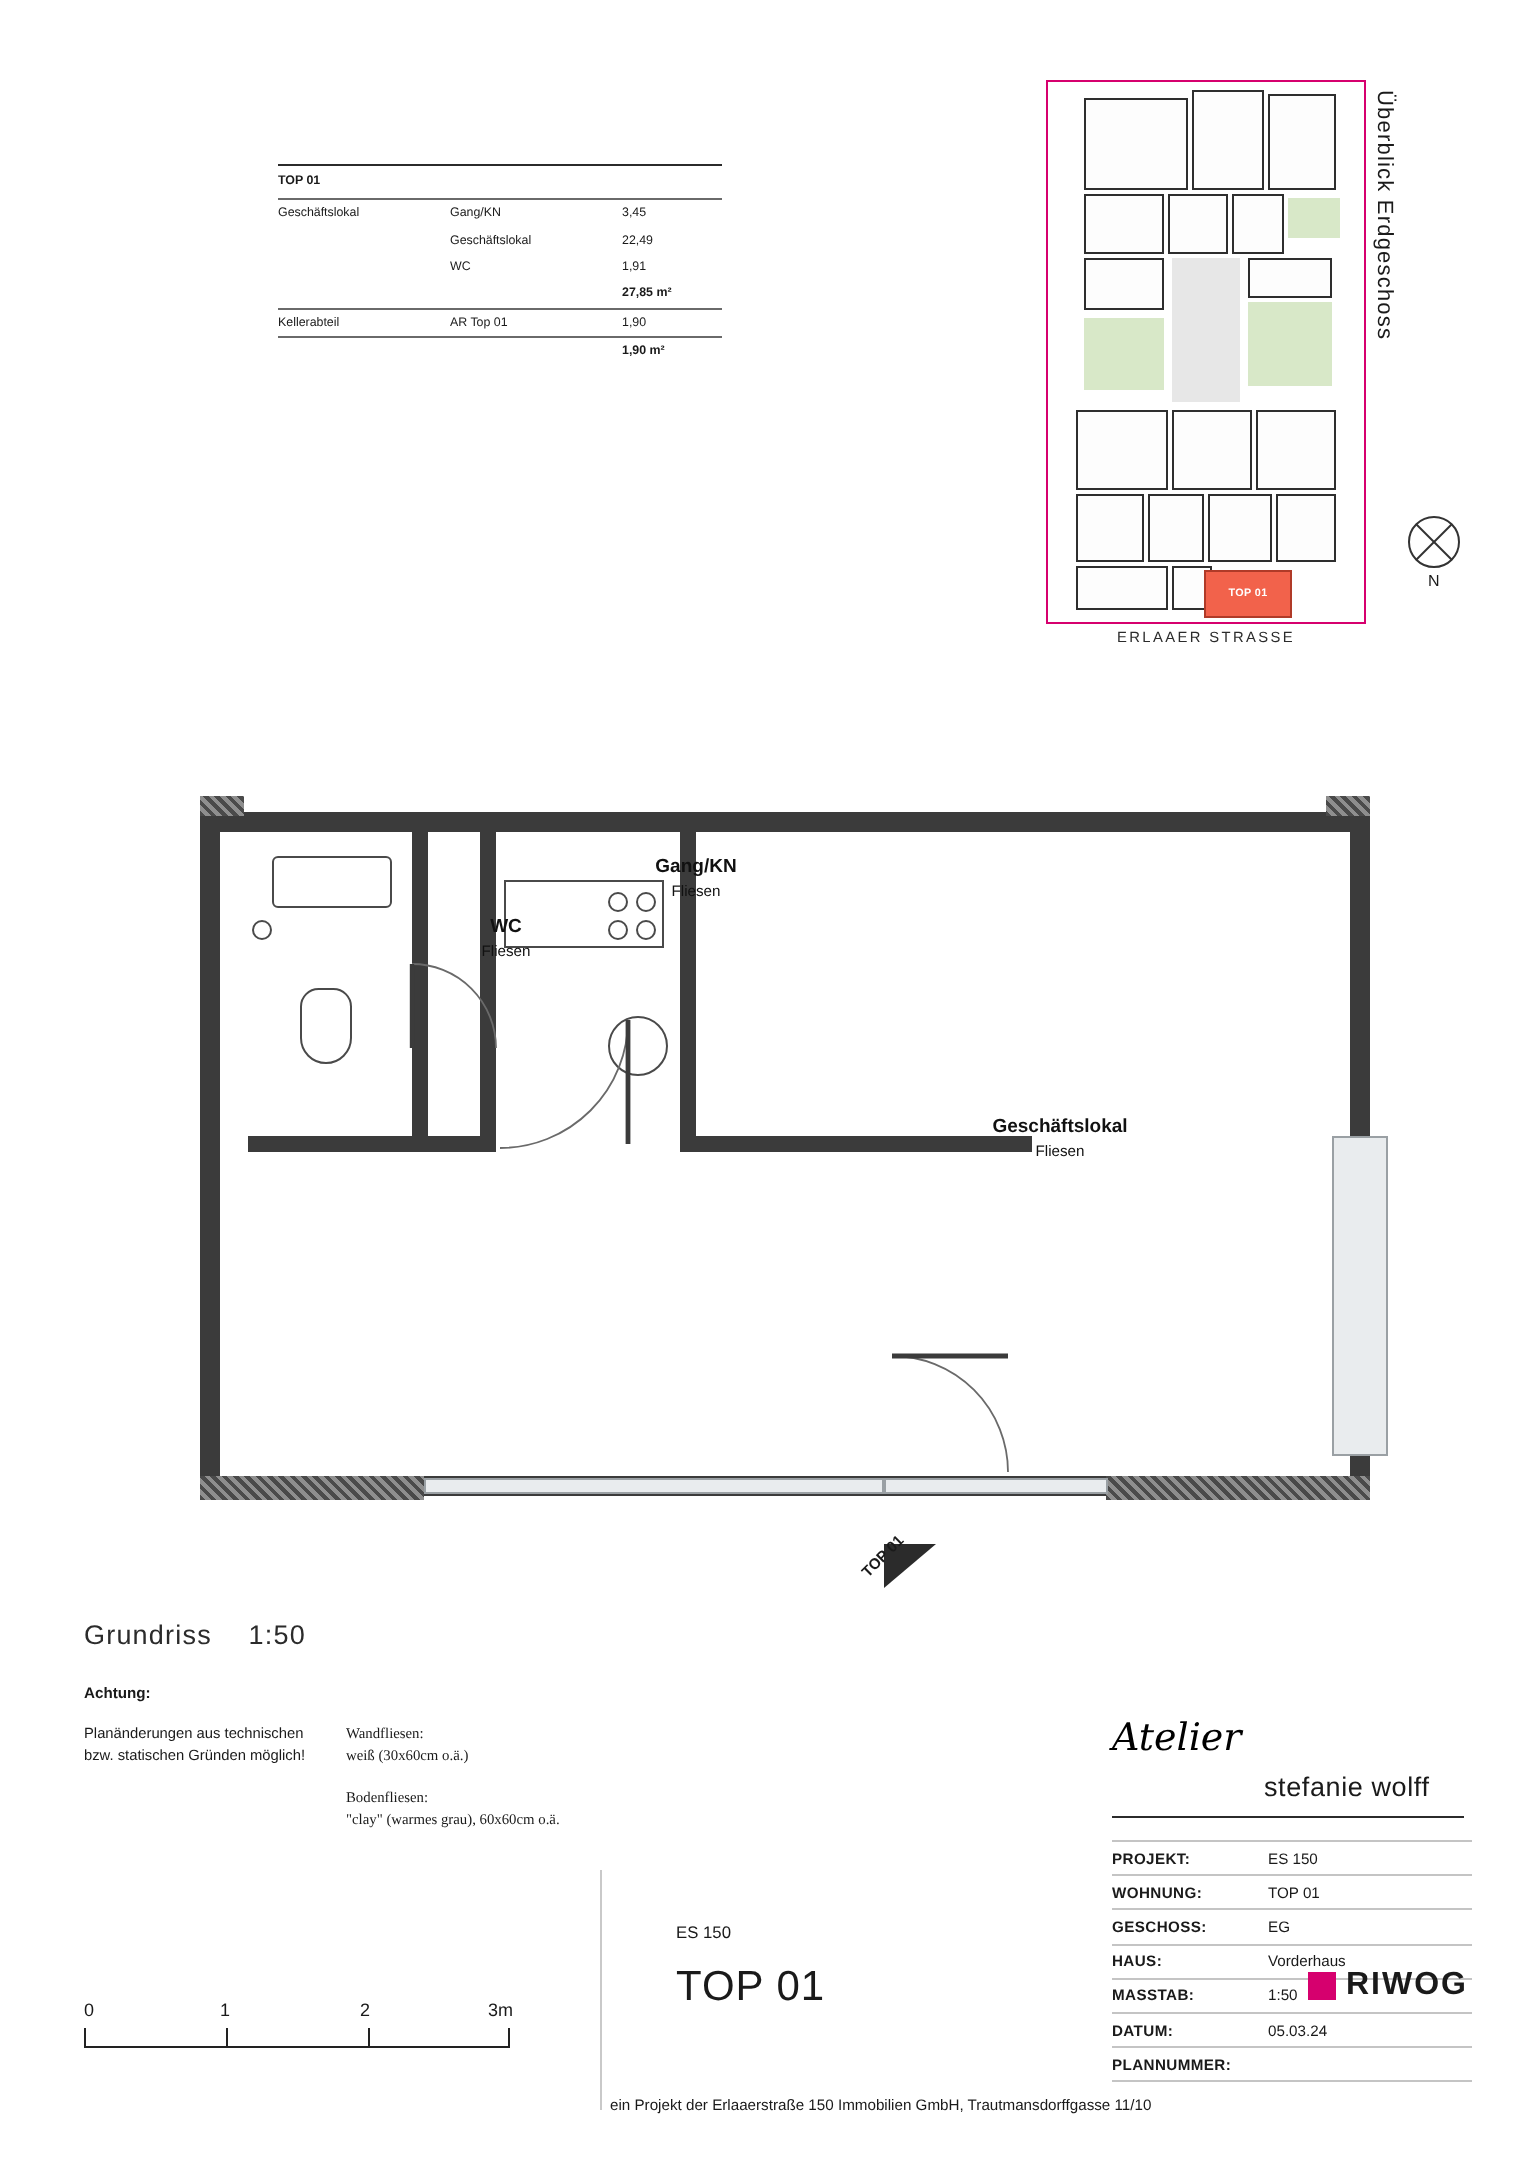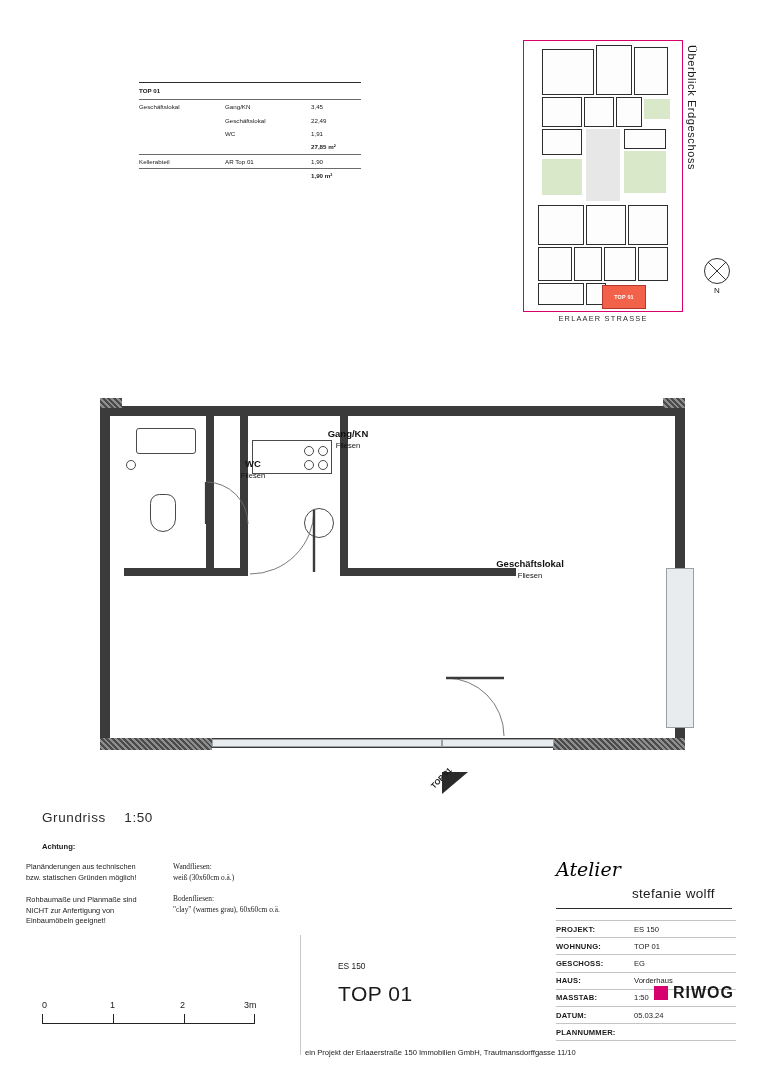--- a/index.html
+++ b/index.html
@@ -127,21 +127,21 @@
     font-size: 13.5px; letter-spacing: .6px; color: #2b2b2b;
   }
   .grundriss .scale { margin-left: 14px; }
 
   
   .notes-head {
     position: absolute; left: 42px; top: 842px;
     font-size: 7.6px; font-weight: bold;
   }
   .notes-col1 {
-    position: absolute; left: 26px; top: 862px; width: 125px;
+    position: absolute; left: 42px; top: 862px; width: 125px;
     font-size: 7.4px; line-height: 1.42;
   }
   .notes-col1 p { margin: 0 0 12px 0; }
   .notes-col2 {
     position: absolute; left: 173px; top: 862px; width: 130px;
     font-size: 7.4px; line-height: 1.42;
   }
   .notes-col2 p { margin: 0 0 11px 0; font-family: Liberation Serif, serif; }
   .notes-col2 .lbl { display:block; }
 
@@ -366,21 +366,20 @@
 </div>
 
 <div class="grundriss">
   <span>Grundriss</span>
   <span class="scale">1:50</span>
 </div>
 
 <div class="notes-head">Achtung:</div>
 <div class="notes-col1">
   <p>Planänderungen aus technischen bzw. statischen Gründen möglich!</p>
-  <p>Rohbaumaße und Planmaße sind NICHT zur Anfertigung von Einbaumöbeln geeignet!</p>
 </div>
 <div class="notes-col2">
   <p>
     <span class="lbl">Wandfliesen:</span>
     <span>weiß (30x60cm o.ä.)</span>
   </p>
   <p>
     <span class="lbl">Bodenfliesen:</span>
     <span>"clay" (warmes grau), 60x60cm o.ä.</span>
   </p>

